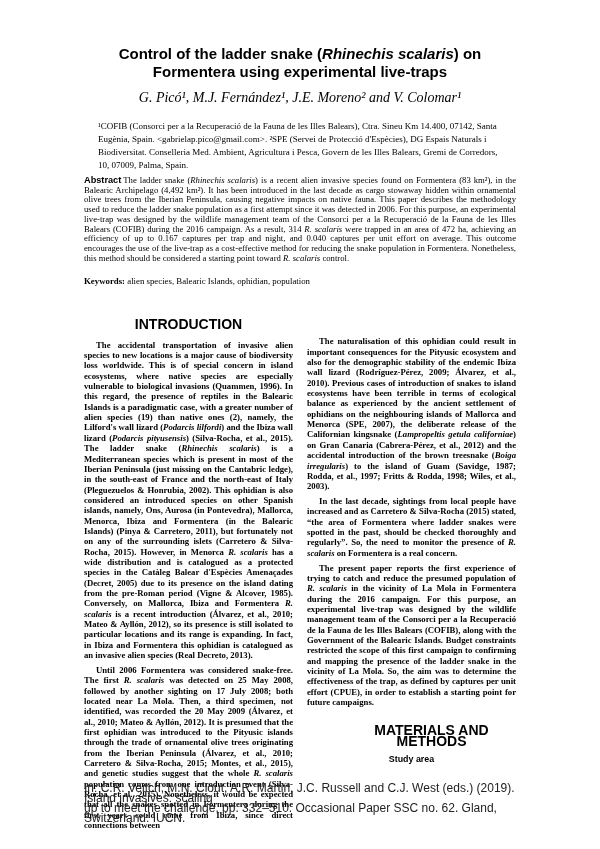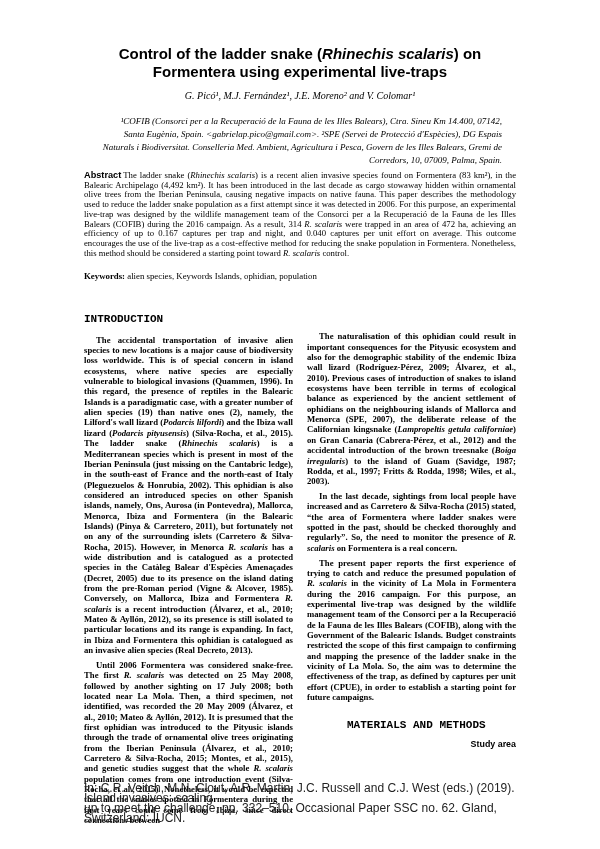--- a/index.html
+++ b/index.html
@@ -8,49 +8,49 @@
     background:#ffffff; color:#000;
     font-family:"Liberation Serif", serif; overflow:hidden;
   }
   .content { padding:0 30px; }
   .title {
     margin-top:45px; padding:0 20px; text-align:center;
     font-family:"Liberation Sans", sans-serif; font-weight:bold;
     font-size:15px; line-height:17.5px;
   }
   .authors {
-    margin-top:0; text-align:center; font-style:italic; font-size:10px;
+    margin-top:0; text-align:center; font-style:italic; font-size:14px;
   }
   .affiliations {
-    margin-top:14px; padding:0 14px; text-align:right;
-    font-style:italic; font-size:9px; line-height:13px;
+    margin-top:14px; padding:0 14px; text-align:left;
+    font-size:9px; line-height:13px;
   }
   .abstract {
     margin-top:4px; text-align:justify; font-size:8.7px; line-height:9.7px;
   }
   .abstract-label {
     font-family:"Liberation Sans", sans-serif; font-weight:bold; font-size:9.2px;
     padding-right:2px;
   }
   .keywords { margin-top:13px; font-size:8.8px; }
   .keywords-label { font-weight:bold;margin-top:20px; }
   .columns { display:flex; gap:14px; margin-top:33px; }
   .col {
     flex:1; min-width:0; text-align:justify;
     font-size:8.7px; line-height:10.35px;
   }
   .col-right { padding-top:17px; }
   h2.section {
-    font-family:Liberation Mono, monospace; font-weight:bold;
-    font-size:11px; margin:0 0 10px 0; text-align:left;
+    font-family:Liberation Sans, sans-serif; font-weight:bold;
+    font-size:14px; margin:0 0 10px 0; text-align:center;
   }
   h2.section.mid { margin-top:18px; margin-bottom:8px;padding-left:40px; }
   h3.sub {
     font-family:"Liberation Sans", sans-serif; font-weight:bold;
-    font-size:8.9px; margin:0 0 7px 0; text-align:right;
+    font-size:8.9px; margin:0 0 7px 0; text-align:center;
   }
   p.body { margin:0 0 4.5px 0; text-indent:12px;font-weight:bold; }
   p.body.noindent { text-indent:0; }
   .footer {
     position:absolute; left:30px; bottom:26px;
     font-family:"Liberation Sans", sans-serif; font-size:12px;
     line-height:10px; color:#222;
   }
 </style>
 </head>
@@ -61,21 +61,21 @@
 
     <h1 class="title">Control of the ladder snake (<i>Rhinechis scalaris</i>) on Formentera using experimental live-traps</h1>
 
     <div class="authors">G. Picó¹, M.J. Fernández¹, J.E. Moreno² and V. Colomar¹</div>
 
     <div class="affiliations">¹COFIB (Consorci per a la Recuperació de la Fauna de les Illes Balears), Ctra. Sineu Km 14.400, 07142, Santa Eugènia, Spain. &lt;gabrielap.pico@gmail.com&gt;. ²SPE (Servei de Protecció d'Espècies), DG Espais Naturals i Biodiversitat. Conselleria Med. Ambient, Agricultura i Pesca, Govern de les Illes Balears, Gremi de Corredors, 10, 07009, Palma, Spain.</div>
 
     <p class="abstract"><span class="abstract-label">Abstract</span><span>The ladder snake (<i>Rhinechis scalaris</i>) is a recent alien invasive species found on Formentera (83 km²), in the Balearic Archipelago (4,492 km²). It has been introduced in the last decade as cargo stowaway hidden within ornamental olive trees from the Iberian Peninsula, causing negative impacts on native fauna. This paper describes the methodology used to reduce the ladder snake population as a first attempt since it was detected in 2006. For this purpose, an experimental live-trap was designed by the wildlife management team of the Consorci per a la Recuperació de la Fauna de les Illes Balears (COFIB) during the 2016 campaign. As a result, 314 <i>R. scalaris</i> were trapped in an area of 472 ha, achieving an efficiency of up to 0.167 captures per trap and night, and 0.040 captures per unit effort on average. This outcome encourages the use of the live-trap as a cost-effective method for reducing the snake population in Formentera. Nonetheless, this method should be considered a starting point toward <i>R. scalaris</i> control.</span></p>
 
     <p class="keywords"><span class="keywords-label">Keywords:</span>
-      <span>alien species, Keywords Islands, ophidian, population</span></p>
+      <span>alien species, Balearic Islands, ophidian, population</span></p>
 
     <div class="columns">
 
       <div class="col col-left">
         <h2 class="section">INTRODUCTION</h2>
         <p class="body">The accidental transportation of invasive alien species to new locations is a major cause of biodiversity loss worldwide. This is of special concern in island ecosystems, where native species are especially vulnerable to biological invasions (Quammen, 1996). In this regard, the presence of reptiles in the Balearic Islands is a paradigmatic case, with a greater number of alien species (19) than native ones (2), namely, the Lilford's wall lizard (<i>Podarcis lilfordi</i>) and the Ibiza wall lizard (<i>Podarcis pityusensis</i>) (Silva-Rocha, et al., 2015). The ladder snake (<i>Rhinechis scalaris</i>) is a Mediterranean species which is present in most of the Iberian Peninsula (just missing on the Cantabric ledge), in the south-east of France and the north-east of Italy (Pleguezuelos &amp; Honrubia, 2002). This ophidian is also considered an introduced species on other Spanish islands, namely, Ons, Aurosa (in Pontevedra), Mallorca, Menorca, Ibiza and Formentera (in the Balearic Islands) (Pinya &amp; Carretero, 2011), but fortunately not on any of the surrounding islets (Carretero &amp; Silva-Rocha, 2015). However, in Menorca <i>R. scalaris</i> has a wide distribution and is catalogued as a protected species in the Catàleg Balear d'Espècies Amenaçades (Decret, 2005) due to its presence on the island dating from the pre-Roman period (Vigne &amp; Alcover, 1985). Conversely, on Mallorca, Ibiza and Formentera <i>R. scalaris</i> is a recent introduction (Álvarez, et al., 2010; Mateo &amp; Ayllón, 2012), so its presence is still isolated to particular locations and its range is expanding. In fact, in Ibiza and Formentera this ophidian is catalogued as an invasive alien species (Real Decreto, 2013).</p>
         <p class="body">Until 2006 Formentera was considered snake-free. The first <i>R. scalaris</i> was detected on 25 May 2008, followed by another sighting on 17 July 2008; both located near La Mola. Then, a third specimen, not identified, was recorded the 20 May 2009 (Álvarez, et al., 2010; Mateo &amp; Ayllón, 2012). It is presumed that the first ophidian was introduced to the Pityusic islands through the trade of ornamental olive trees originating from the Iberian Peninsula (Álvarez, et al., 2010; Carretero &amp; Silva-Rocha, 2015; Montes, et al., 2015), and genetic studies suggest that the whole <i>R. scalaris</i> population comes from one introduction event (Silva-Rocha, et al., 2015). Nonetheless, it would be expected that all the snakes spotted in Formentera during the first years could come from Ibiza, since direct connections between</p>
       </div>
 
       <div class="col col-right">

